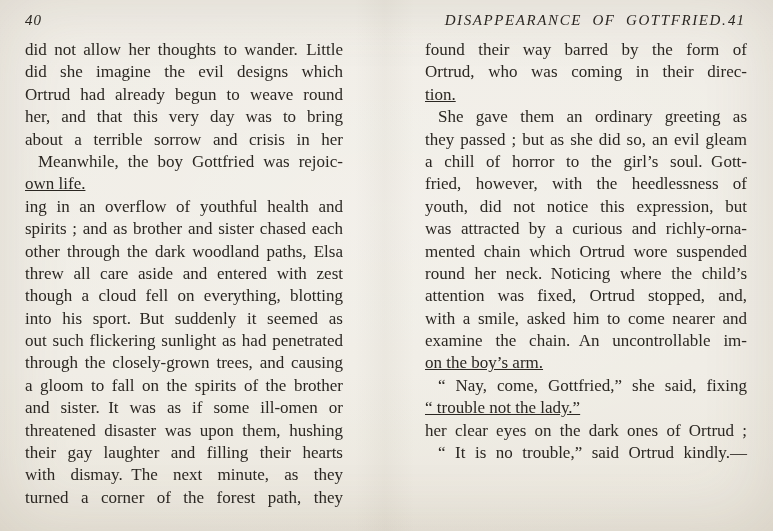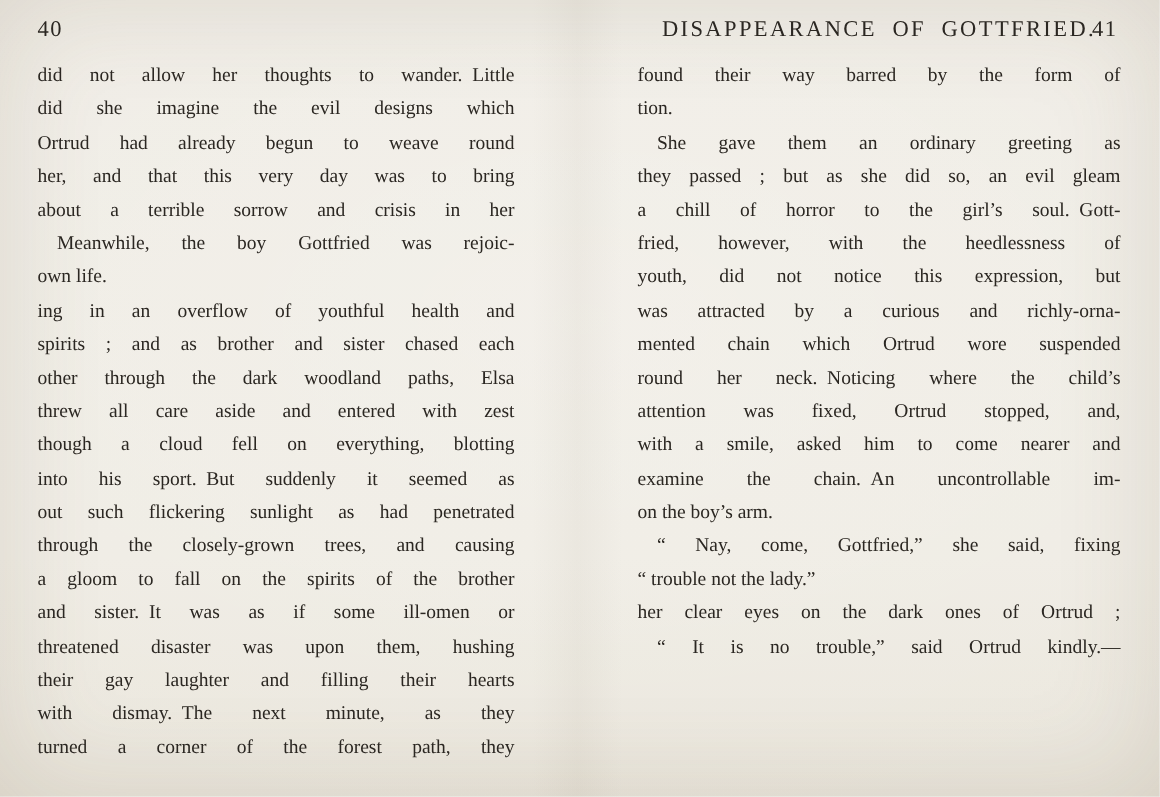--- a/index.html
+++ b/index.html
@@ -45,46 +45,47 @@
     position: absolute;
     top: 12px;
     left: 0;
     right: 0;
     height: 20px;
     font-size: 15px;
     text-align: center;
     letter-spacing: 1.6px;
     word-spacing: 5px;
     white-space: nowrap;
+    font-style: italic;
   }
   .page-number {
     position: absolute;
     top: 0;
     font-size: 15px;
     letter-spacing: 1px;
     word-spacing: normal;
   }
   .page.left  .page-number { left: 0; }
   .page.right .page-number { right: 2px; }
 
   .page-body {
     position: absolute;
     top: 39px;
     left: 0;
     right: 0;
   }
   .line {
-    font-size: 13px;
+    font-size: 17px;
     line-height: 22.4px;
     height: 22.4px;
     text-align: justify;
     text-align-last: justify;
     overflow: visible;
   }
-  .line.no-just { text-align-last: left; }
+  .line.no-just { text-align-last: left; text-decoration: underline; }
   .line.indent  { text-indent: 13px; }
 </style>
 </head>
 <body>
 
 <div class="vignette"></div>
 <div class="gutter-shade"></div>
 
 <div class="page left">
   <div class="running-header">
@@ -115,20 +116,21 @@
     </div>
 </div>
 
 <div class="page right">
   <div class="running-header">
     <span class="running-title">DISAPPEARANCE OF GOTTFRIED.</span>
     <span class="page-number">41</span>
   </div>
   <div class="page-body">
       <div class="line">found their way barred by the form of</div>
+      <div class="line">Ortrud, who was coming in their direc-</div>
       <div class="line no-just">tion.</div>
       <div class="line indent">She gave them an ordinary greeting as</div>
       <div class="line">they passed ; but as she did so, an evil gleam</div>
       <div class="line">a chill of horror to the girl’s soul. Gott-</div>
       <div class="line">fried, however, with the heedlessness of</div>
       <div class="line">youth, did not notice this expression, but</div>
       <div class="line">was attracted by a curious and richly-orna-</div>
       <div class="line">mented chain which Ortrud wore suspended</div>
       <div class="line">round her neck. Noticing where the child’s</div>
       <div class="line">attention was fixed, Ortrud stopped, and,</div>

